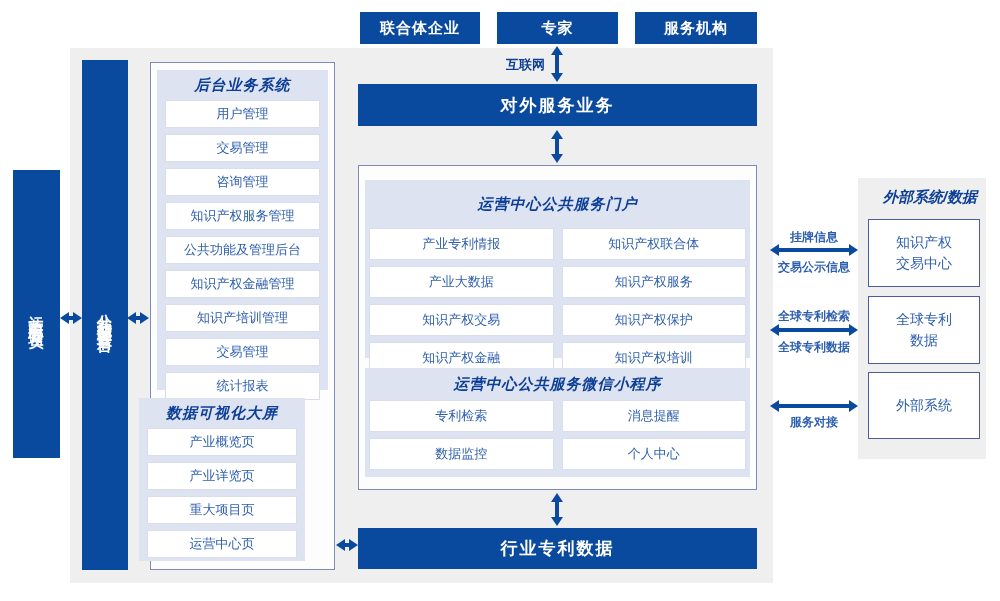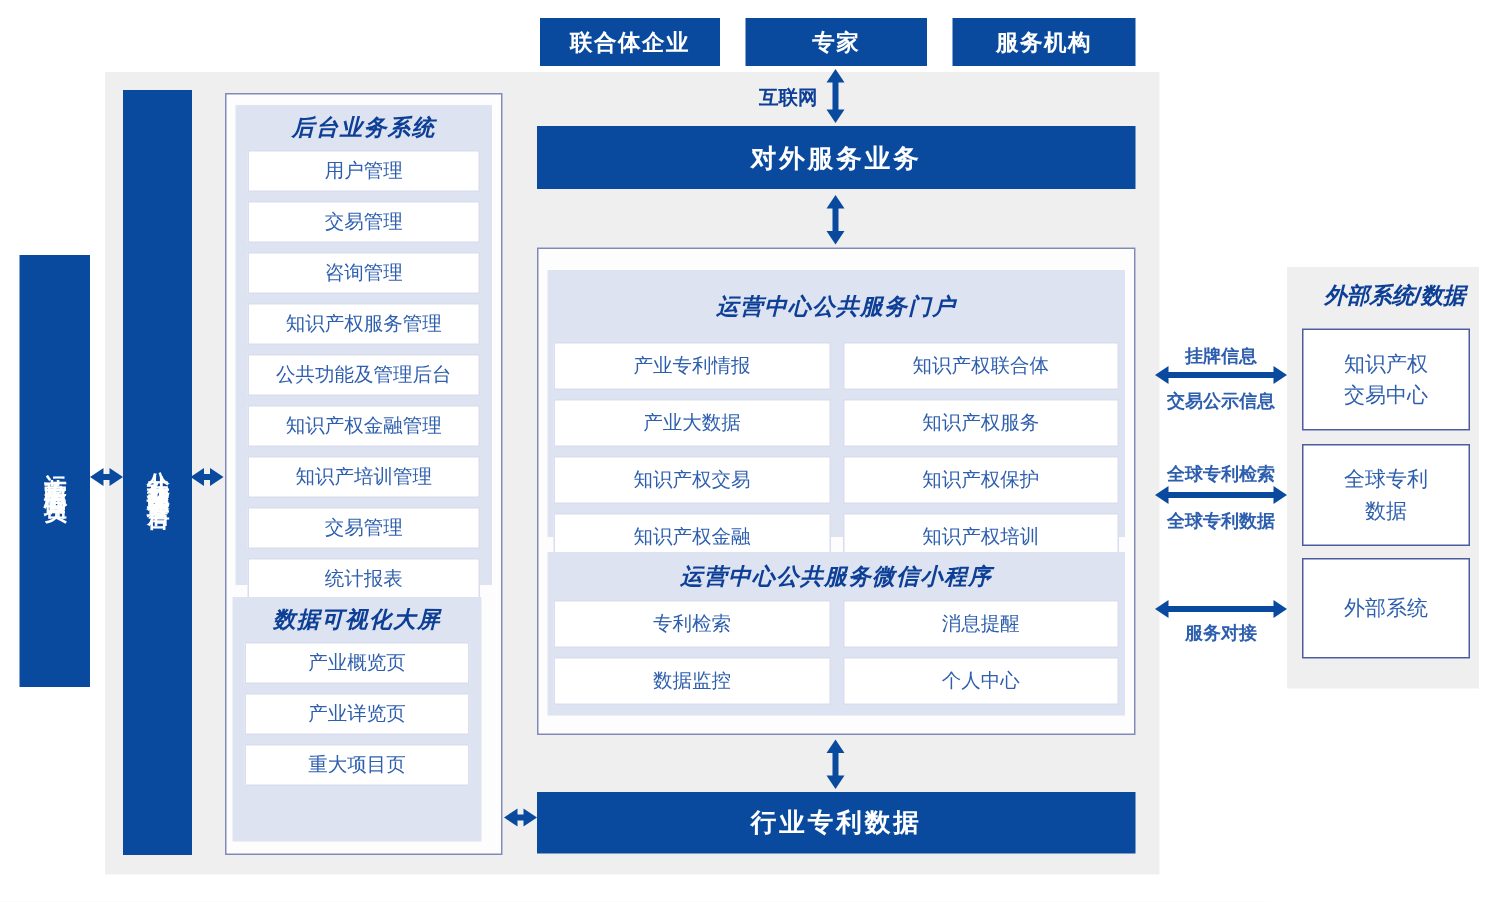--- a/index.html
+++ b/index.html
@@ -104,26 +104,27 @@
       <div class="item" style="height:26px;">咨询管理</div>
       <div class="item" style="height:26px;">知识产权服务管理</div>
       <div class="item" style="height:26px;">公共功能及管理后台</div>
       <div class="item" style="height:26px;">知识产权金融管理</div>
       <div class="item" style="height:26px;">知识产培训管理</div>
       <div class="item" style="height:26px;">交易管理</div>
       <div class="item" style="height:26px;">统计报表</div>
     </div>
   </div>
 
-  <div class="abs lav" style="left:155px;top:398px;width:166px;height:163px;">
+  <div class="abs lav" style="left:139px;top:398px;width:166px;height:163px;">
     <div class="sec-title" style="height:30px;">数据可视化大屏</div>
     <div class="col1">
       <div class="item" style="height:26px;">产业概览页</div>
       <div class="item" style="height:26px;">产业详览页</div>
       <div class="item" style="height:26px;">重大项目页</div>
+      <div class="item" style="height:26px;">运营中心页</div>
     </div>
   </div>
 
   <div class="abs outline-box" style="left:358px;top:165px;width:399px;height:325px;"></div>
 
   <div class="abs lav" style="left:365px;top:180px;width:385px;height:178px;">
     <div class="sec-title" style="height:48px;">运营中心公共服务门户</div>
     <div class="grid2">
       <div class="item" style="height:30px;">产业专利情报</div>
       <div class="item" style="height:30px;">知识产权联合体</div>

